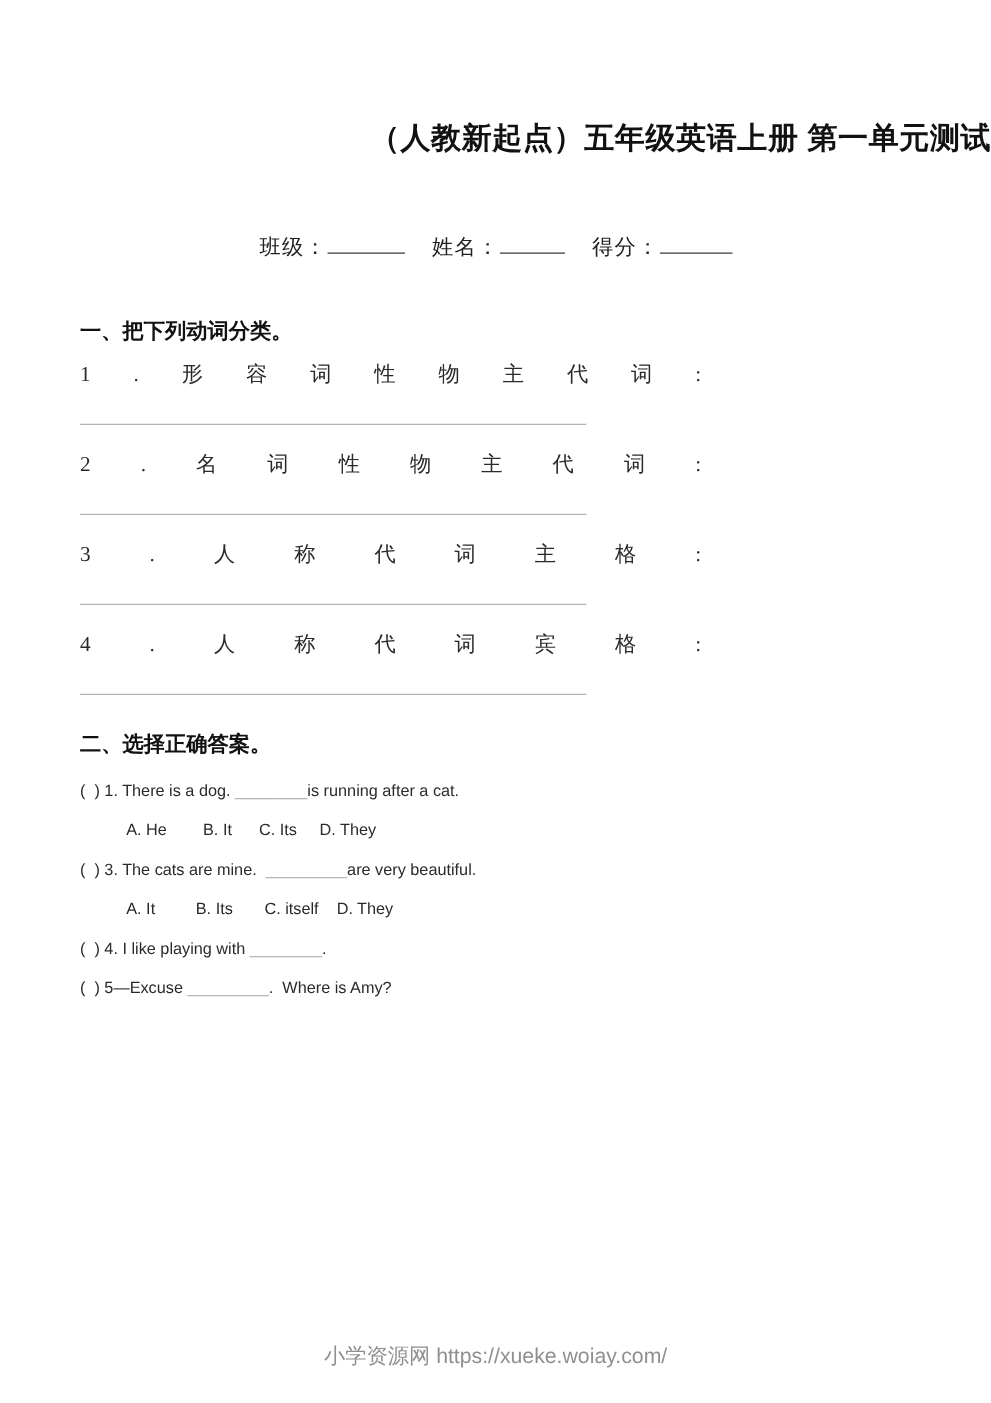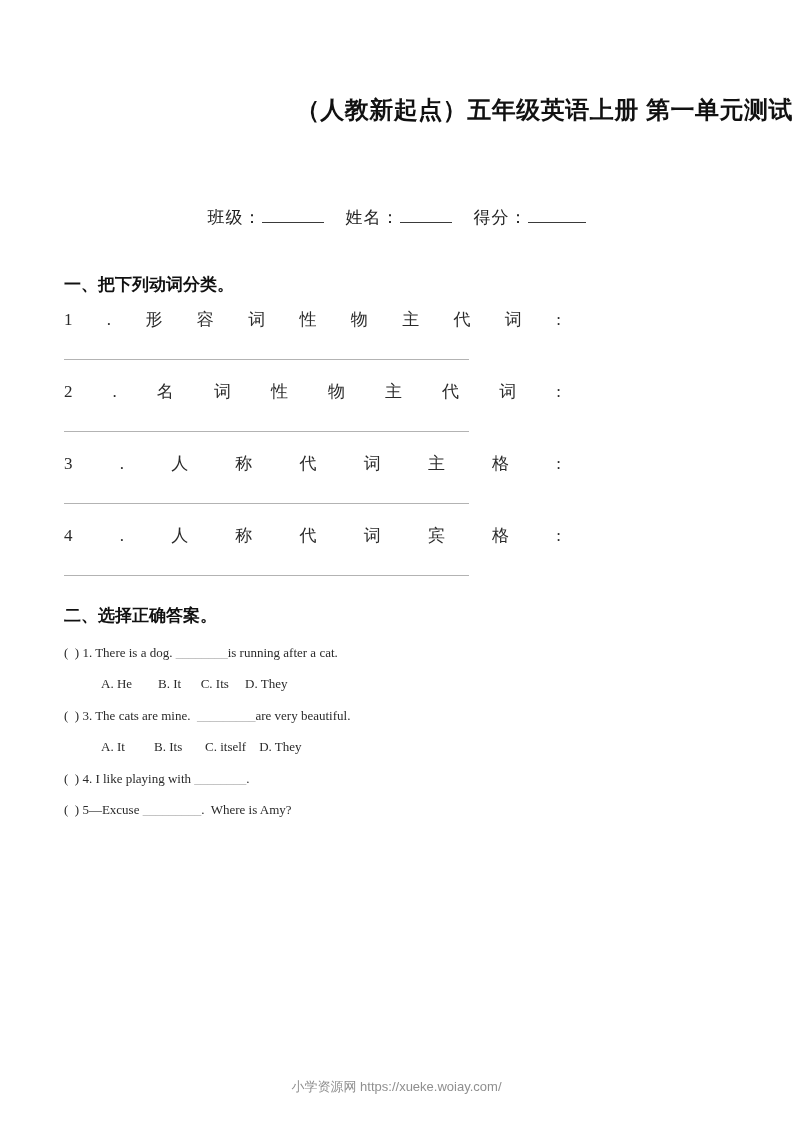--- a/index.html
+++ b/index.html
@@ -14,21 +14,21 @@
   }
   .title {
     padding-top:94px;
     text-align:right;
     font-size:24px;
     font-weight:bold;
     letter-spacing:0.5px;
     color:#111;
   }
   .info-row {
-    margin-top:80px;
+    margin-top:60px;
     text-align:center;
     font-size:17px;
     color:#222;
   }
   .info-row .lbl { letter-spacing:1px; }
   .uline {
     display:inline-block;
     height:15px;
     border-bottom:1.5px solid #3a3a3a;
     vertical-align:baseline;
@@ -65,33 +65,33 @@
   }
   .write-line {
     width:405px;
     margin-top:29px;
     border-top:1.5px solid #b3b3b3;
     height:0;
   }
   #sec2-heading { margin-top:28px; }
   .questions {
     margin-top:10px;
-    font-family:Liberation Serif, serif;
+    font-family:Liberation Sans, sans-serif;
     font-size:13px;
     color:#2a2a2a;
   }
   .qline { line-height:31.4px; white-space:pre; }
   .opts { padding-left:37px; }
   .ansline { padding-left:52px; }
   .blank { color:#a8a8a8; }
   .footer {
     position:absolute;
     left:0; right:0; bottom:26px;
     text-align:center;
-    font-size:13px;
+    font-size:17px;
     color:#8f8f8f;
   }
 </style>
 </head>
 <body>
 
 <div class="page">
 
   <div class="title">（人教新起点）五年级英语上册 第一单元测试</div>
 

